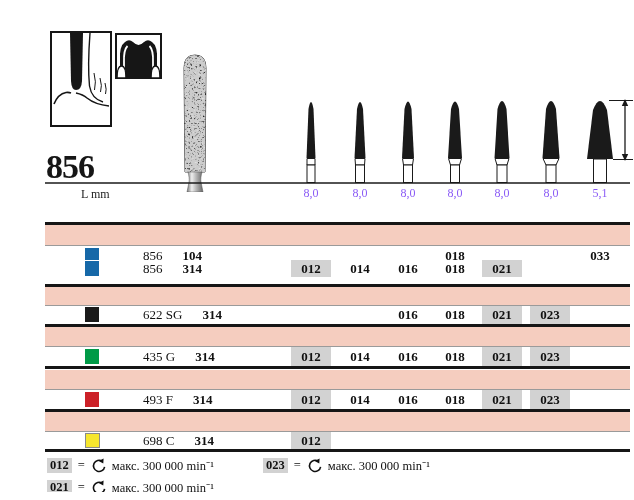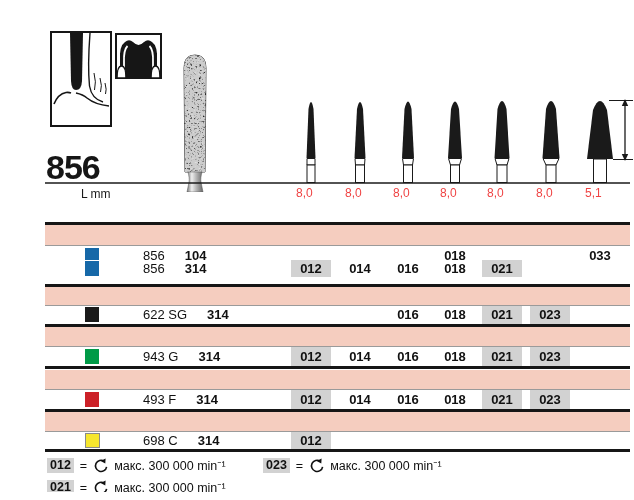--- a/index.html
+++ b/index.html
@@ -1,23 +1,23 @@
 <!DOCTYPE html>
 <html><head>
 <meta charset="utf-8">
 <style>
   html,body{margin:0;padding:0;background:#fff;}
   #page{position:relative;width:634px;height:492px;background:#fff;overflow:hidden;
-        font-family:Liberation Sans, sans-serif;color:#111;border-radius:29px;}
+        font-family:Liberation Serif, serif;color:#111;border-radius:29px;}
   .abs{position:absolute;}
 
   
   #figure-number{left:46px;top:148px;font-size:34px;font-weight:800;letter-spacing:-1px;color:#161616;}
   #length-label{left:49px;top:187px;font-size:12px;color:#1a1a1a;margin-left:32px;}
-  .len-lab{top:186px;width:30px;font-size:12px;color:#ef4444;}
+  .len-lab{top:186px;width:30px;text-align:center;font-size:12px;color:#8b5cf6;}
 
   
   #sizes-table{left:45px;top:220px;width:585px;height:236px;}
   .thick{position:absolute;left:0;width:585px;height:3px;background:#161616;}
   .pink{position:absolute;left:0;width:585px;background:#f5cdbf;border-bottom:1px solid #9a9a9a;}
   .trow{position:absolute;left:0;width:585px;background:#fff;font-size:13px;}
   .sq{position:absolute;left:40px;width:14px;height:15px;}
   .rlabel{position:absolute;left:98px;white-space:nowrap;}
   .rlabel b{margin-left:20px;}
   .cell{position:absolute;width:40px;text-align:center;font-weight:bold;}
@@ -169,21 +169,21 @@
       <span class="cell" style="left:390px">018</span>
       <span class="cell hl" style="left:437px">021</span>
       <span class="cell hl" style="left:485px">023</span>
     </div>
 
     <div class="thick" style="top:104px"></div>
     <div class="pink" style="top:107px;height:19px"></div>
 
     <div class="trow" style="top:127px;height:19px;line-height:19px">
       <span class="sq" style="top: 2px; background-color: rgb(0, 154, 71);"></span>
-      <span class="rlabel"><span>943 G</span><b>314</b></span>
+      <span class="rlabel"><span>435 G</span><b>314</b></span>
       <span class="cell hl" style="left:246px">012</span>
       <span class="cell" style="left:295px">014</span>
       <span class="cell" style="left:343px">016</span>
       <span class="cell" style="left:390px">018</span>
       <span class="cell hl" style="left:437px">021</span>
       <span class="cell hl" style="left:485px">023</span>
     </div>
 
     <div class="thick" style="top:146px"></div>
     <div class="pink" style="top:150px;height:19px"></div>

